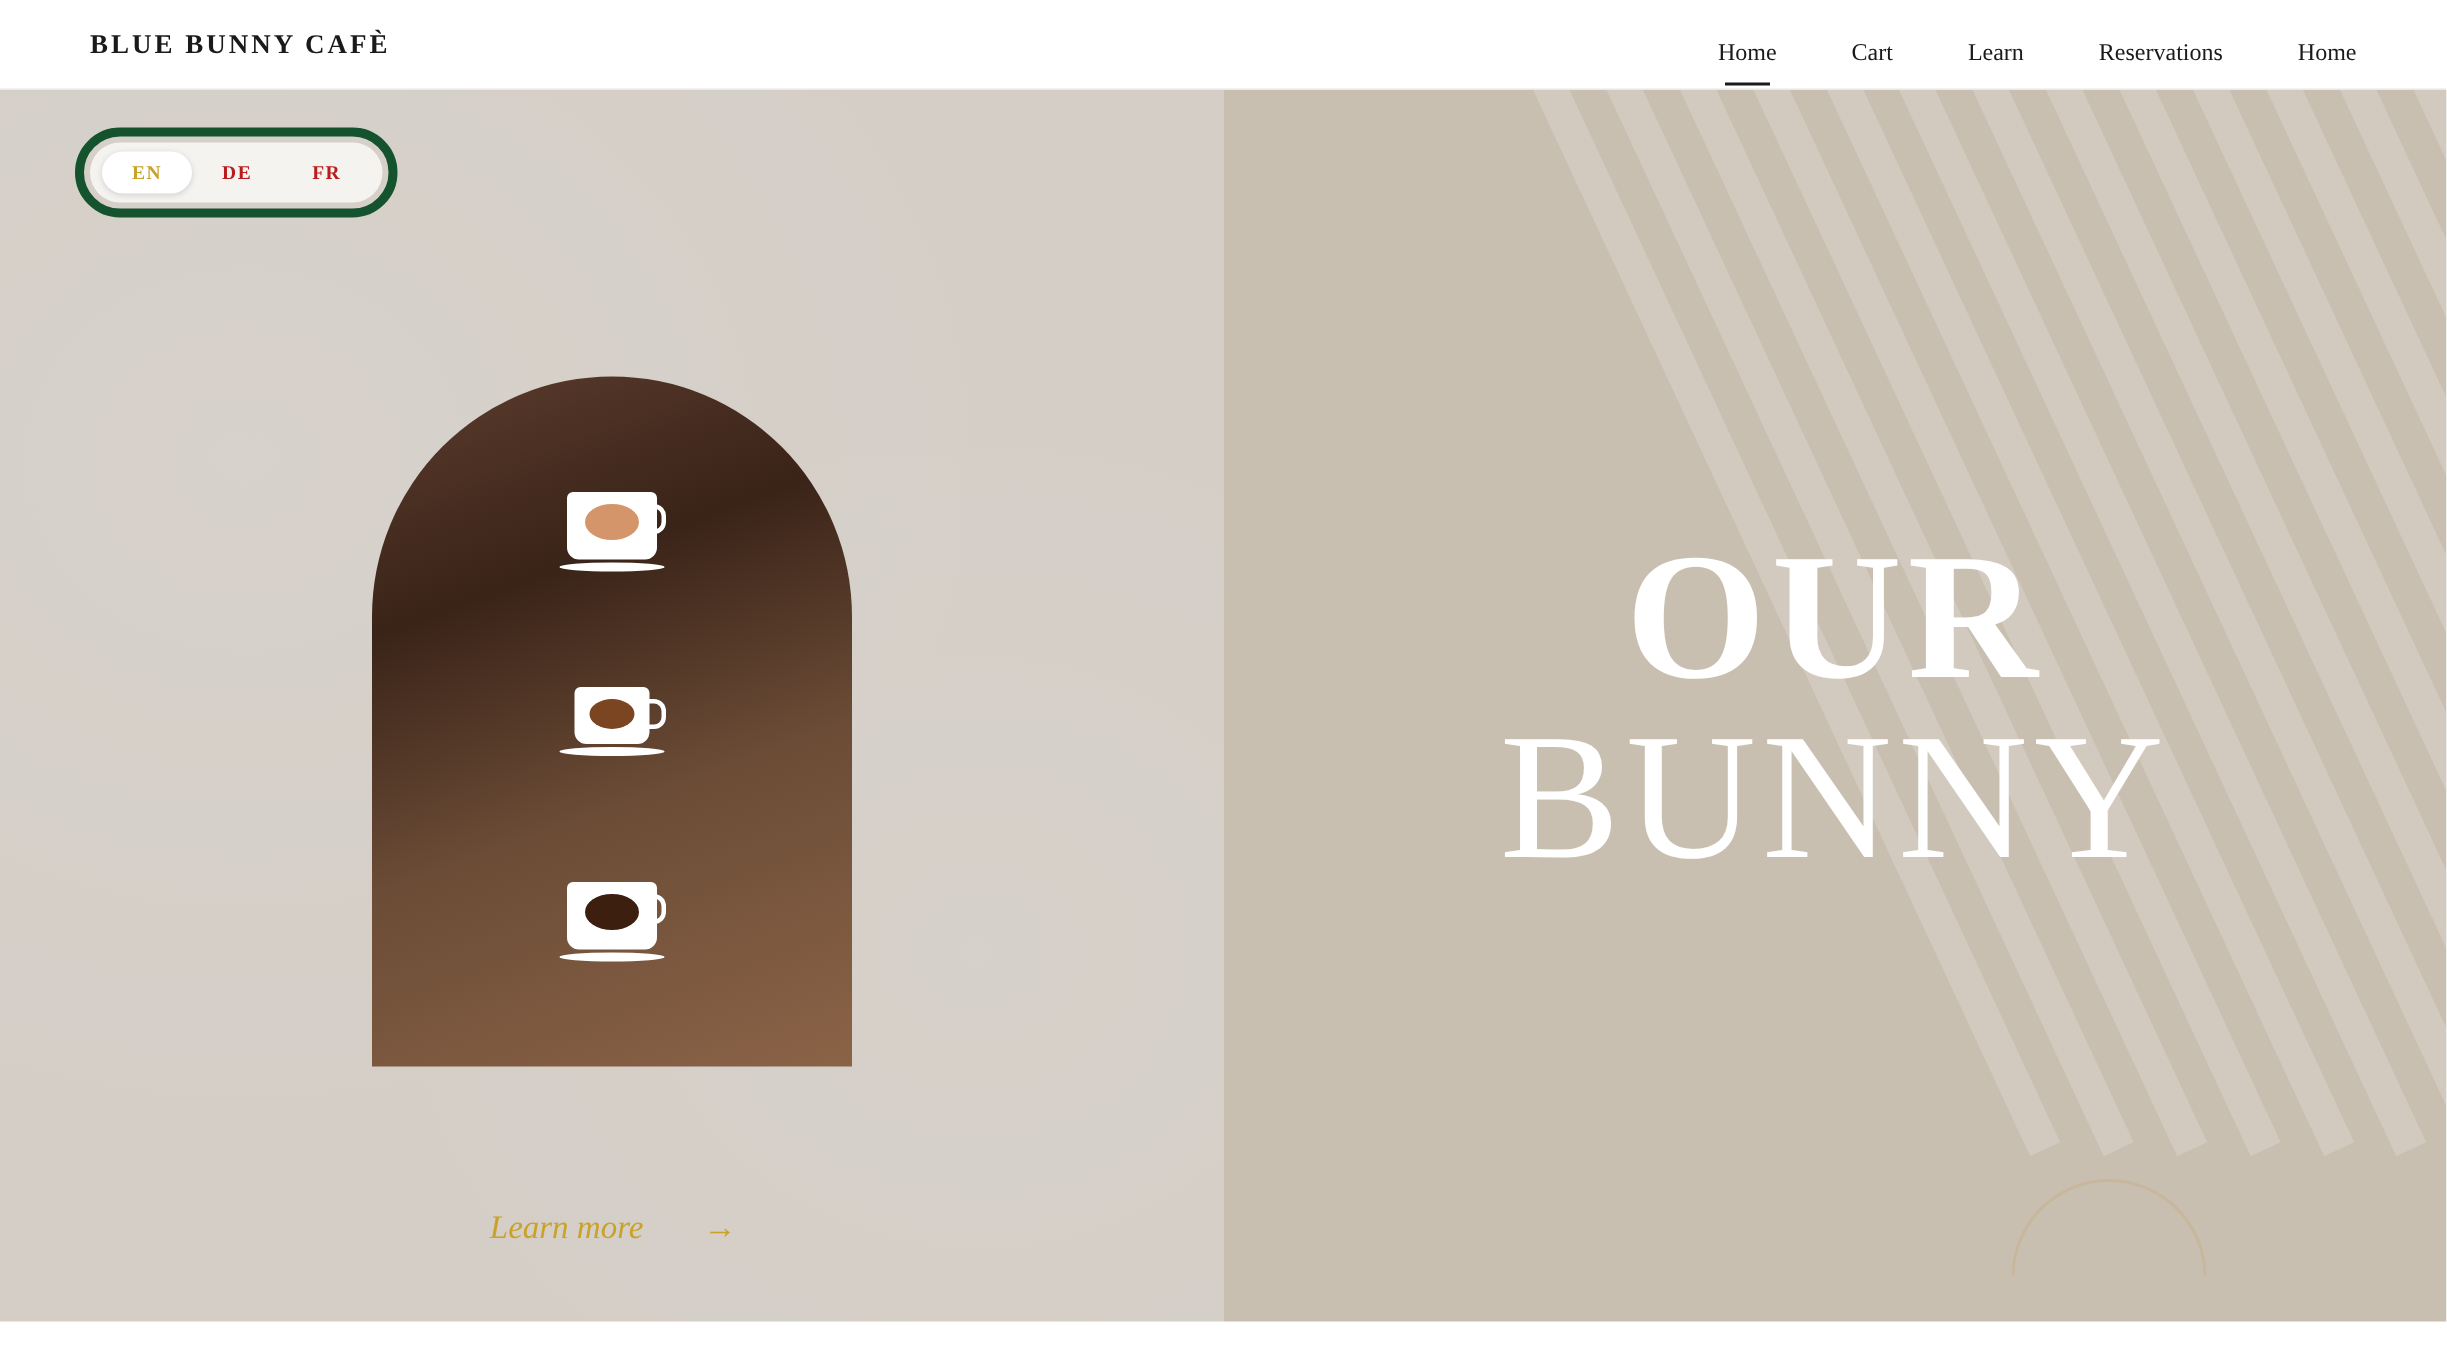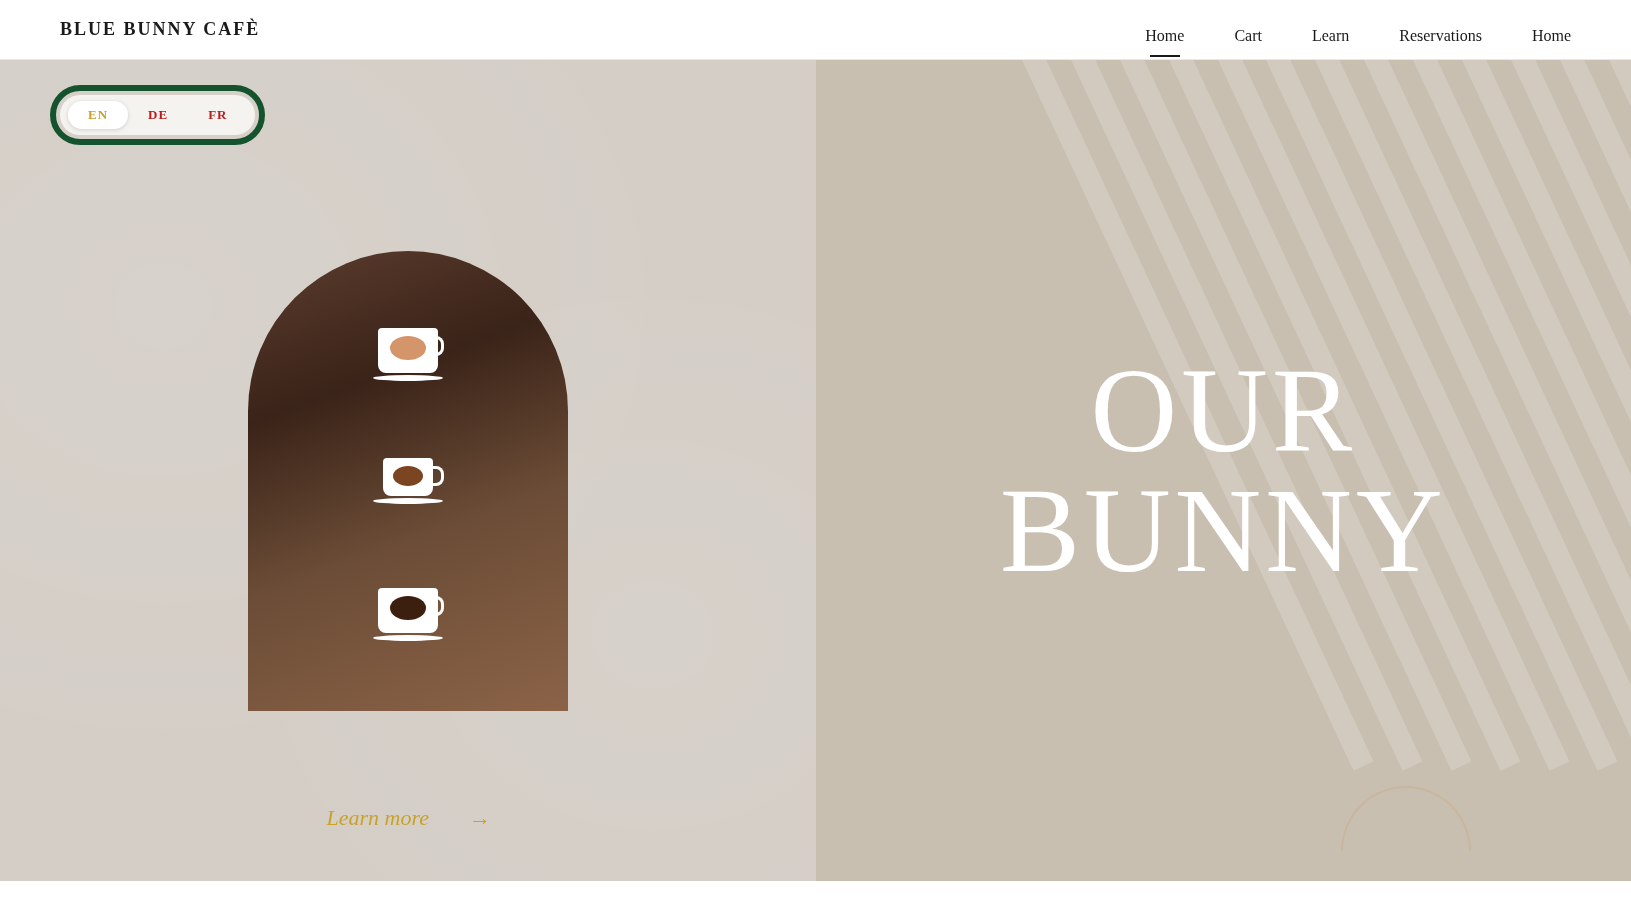--- a/index.html
+++ b/index.html
@@ -283,21 +283,21 @@
     .our-story-text {
       position: relative;
       z-index: 5;
       text-align: center;
       line-height: 1;
     }
 
     .our-story-text .our {
       font-family: 'Georgia', serif;
       font-size: 120px;
-      font-weight: 400;
+      font-weight: 700;
       color: #fff;
       display: block;
       letter-spacing: 4px;
     }
 
     .our-story-text .story {
       font-family: 'Georgia', serif;
       font-size: 120px;
       font-weight: 400;
       color: #fff;

